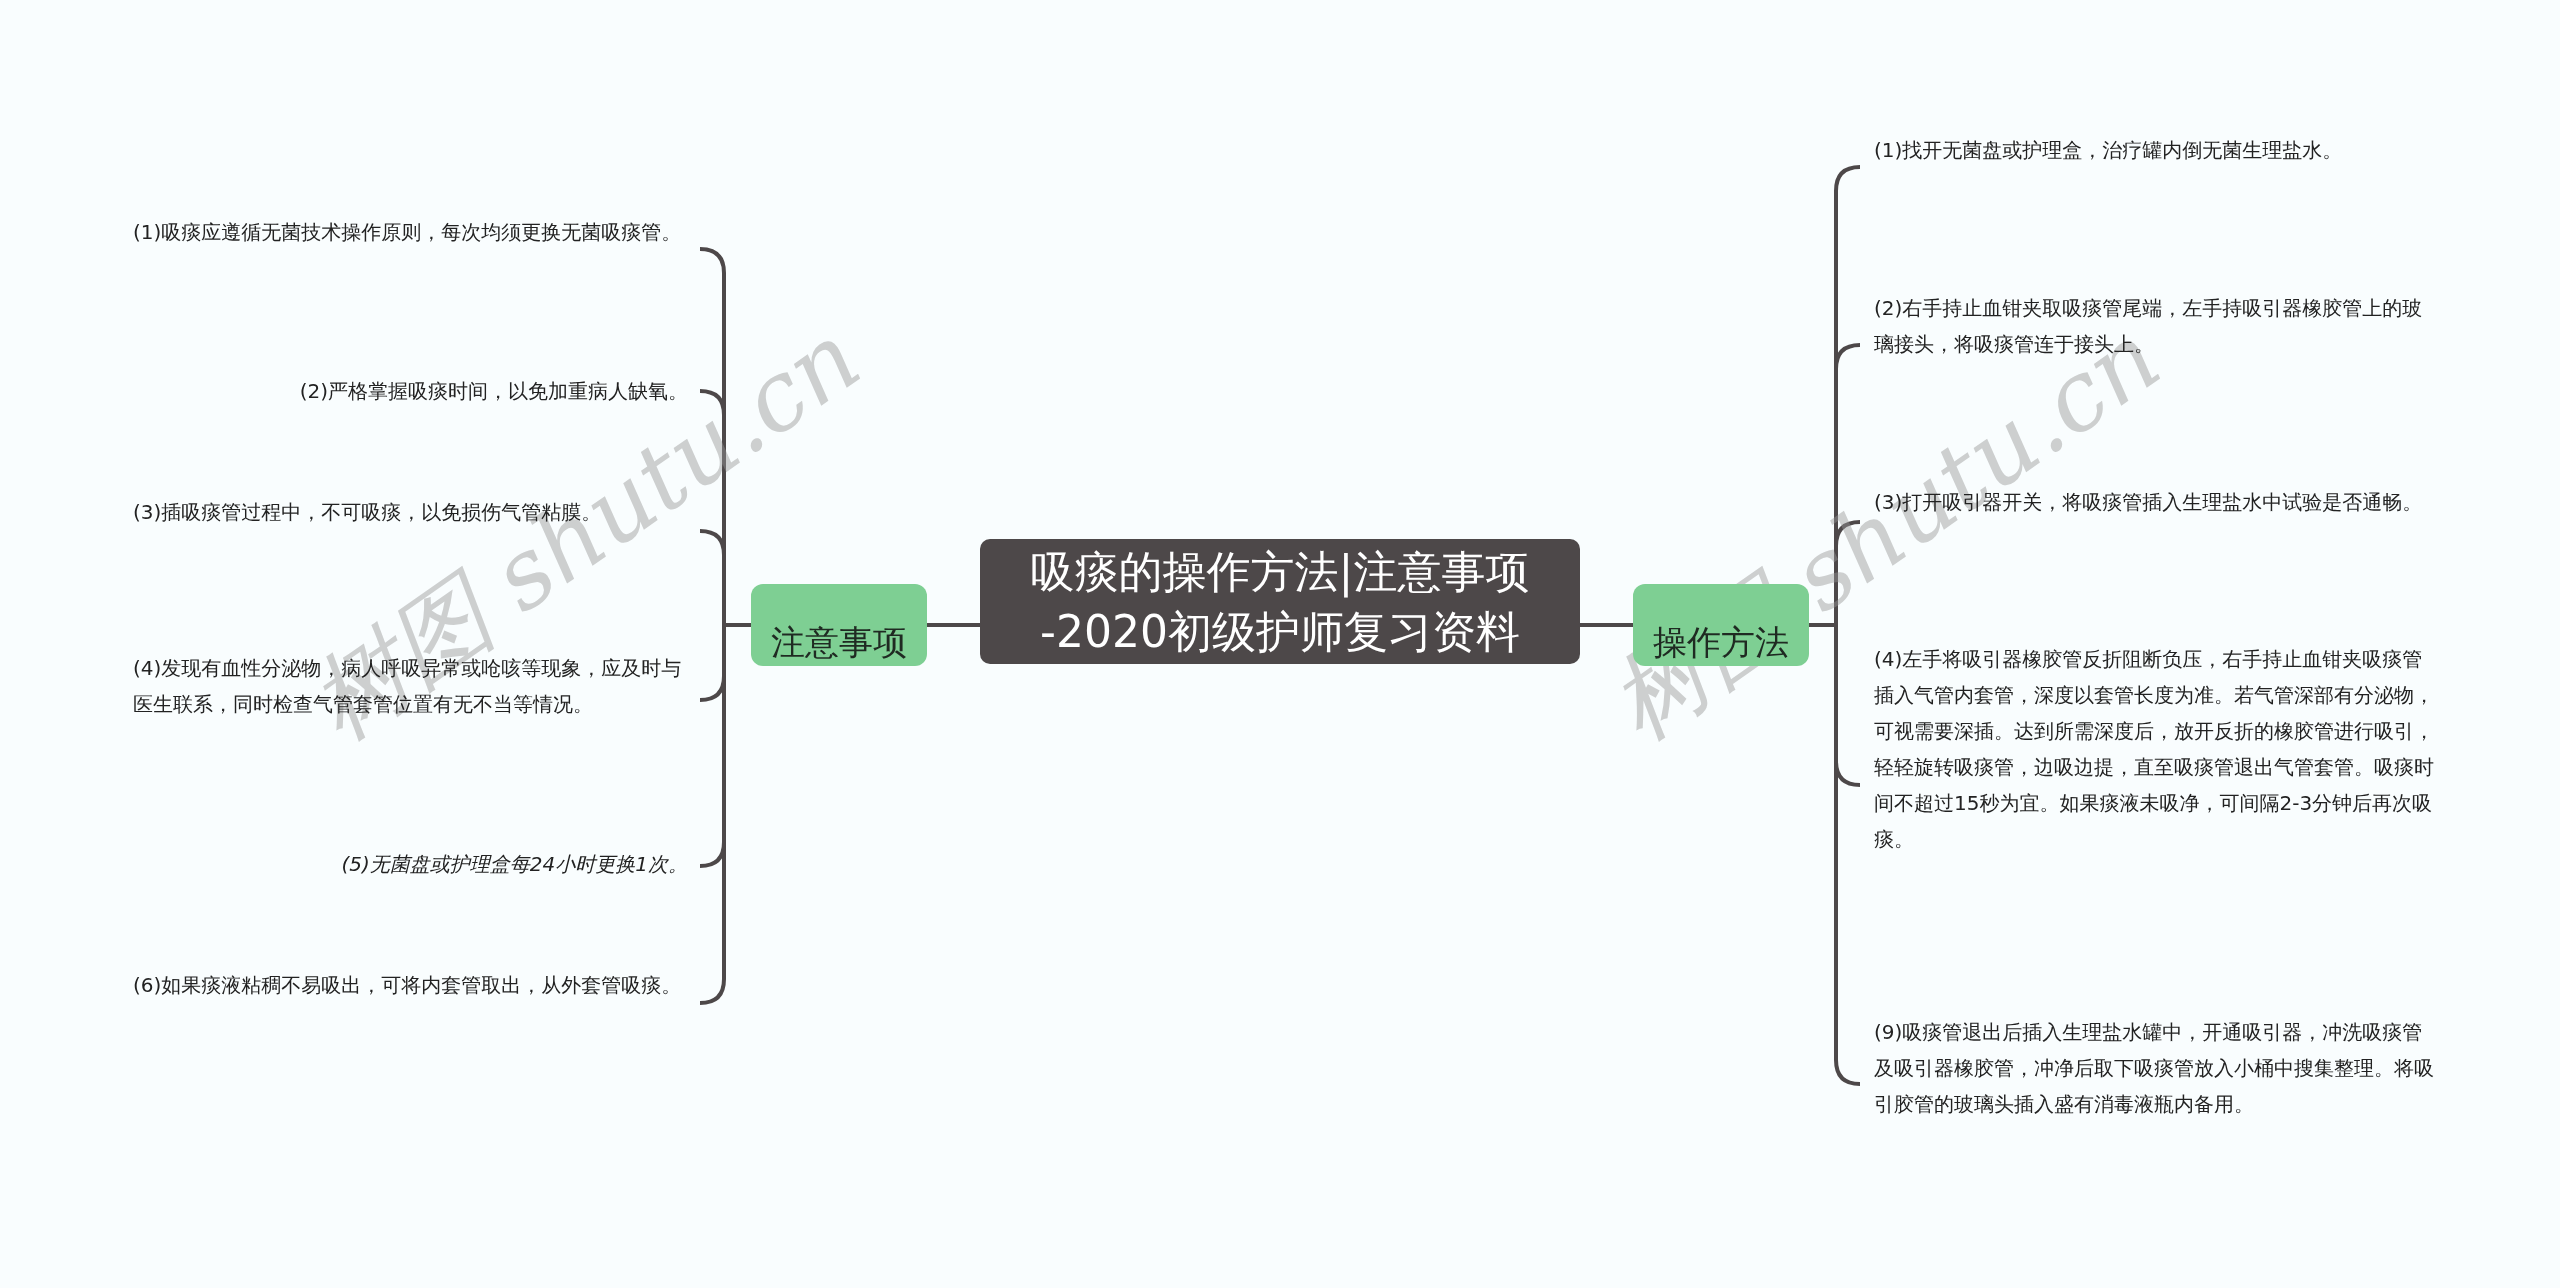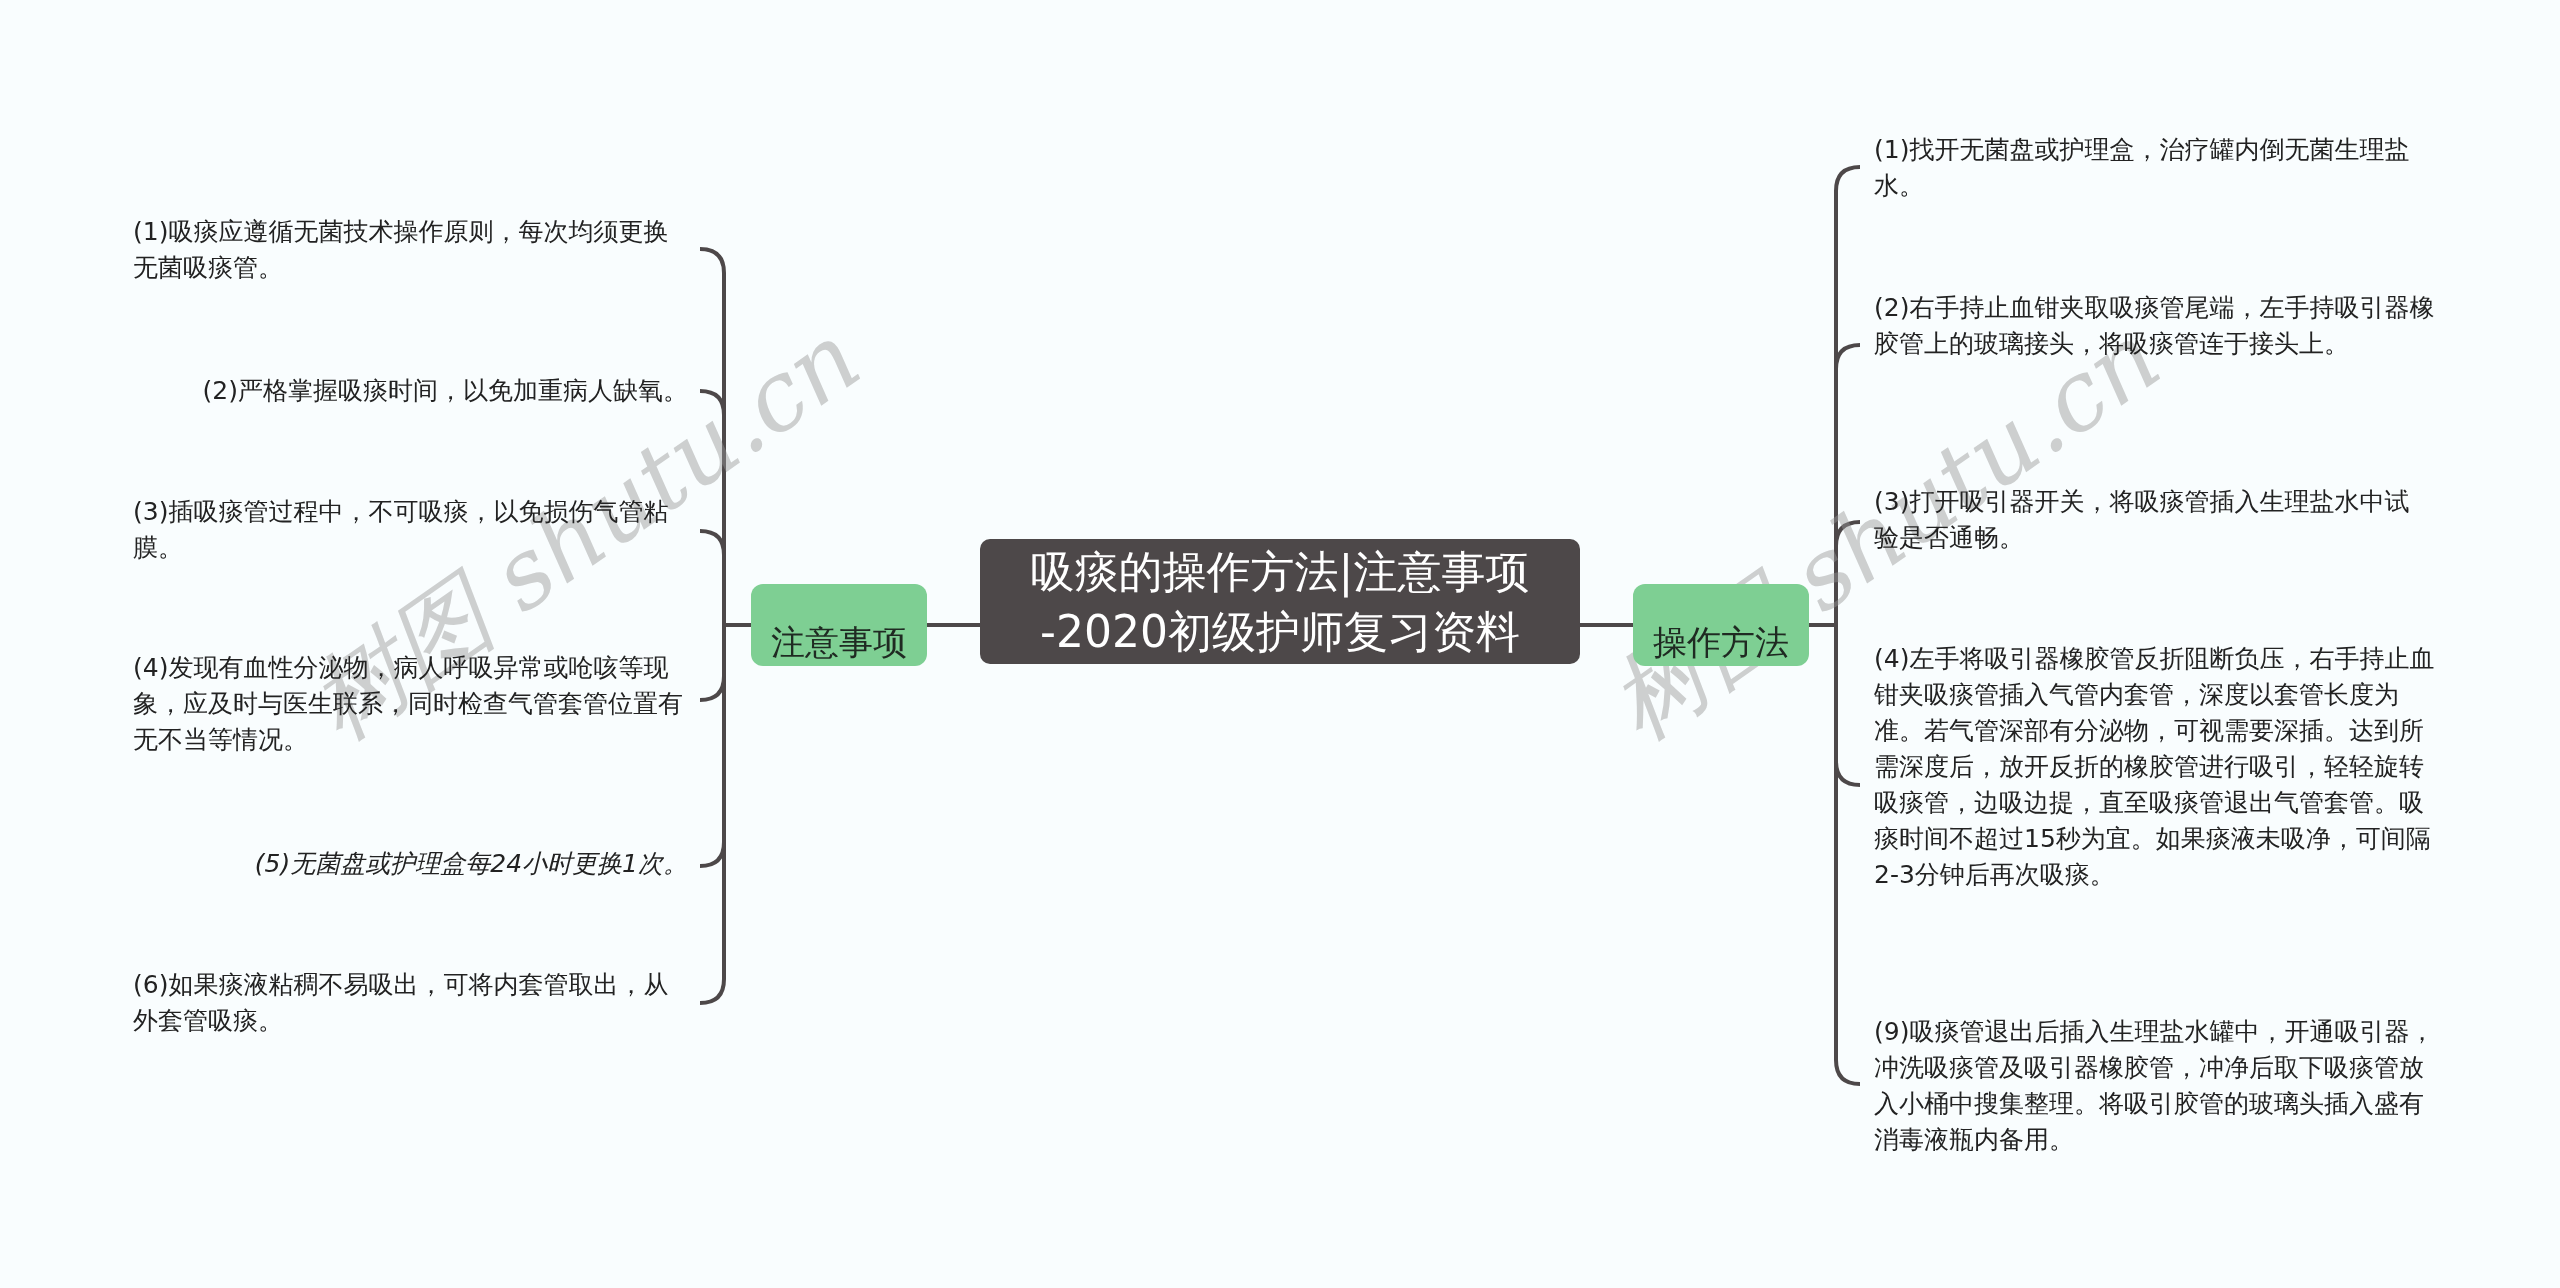--- a/index.html
+++ b/index.html
@@ -17,21 +17,21 @@
     color:#ffffff; font-size:44px; line-height:60px; text-align:center;
     box-sizing:border-box; padding:0 20px;
   }
   .center-node .line { display:block; white-space:nowrap; }
   .branch-node {
     width:176px; height:82px; background:#7ecf93; border-radius:12px;
     display:flex; align-items:flex-end; justify-content:center;
     font-size:34px; color:#1f2a22; box-sizing:border-box;
   }
   .leaf {
-    font-size:25px; line-height:36px; color:#222;
+    font-size:20px; line-height:36px; color:#222;
     width:560px;
   }
   .leaf.right-align { text-align:right; }
   svg.connectors { position:absolute; left:0; top:0; width:2560px; height:1288px; }
   .watermark {
     position:absolute; font-family:"DejaVu Serif","Liberation Serif",serif;
     font-style:italic; font-size:96px; color:rgba(150,150,150,0.45);
     white-space:nowrap; transform-origin:left bottom;
   }
 </style>

